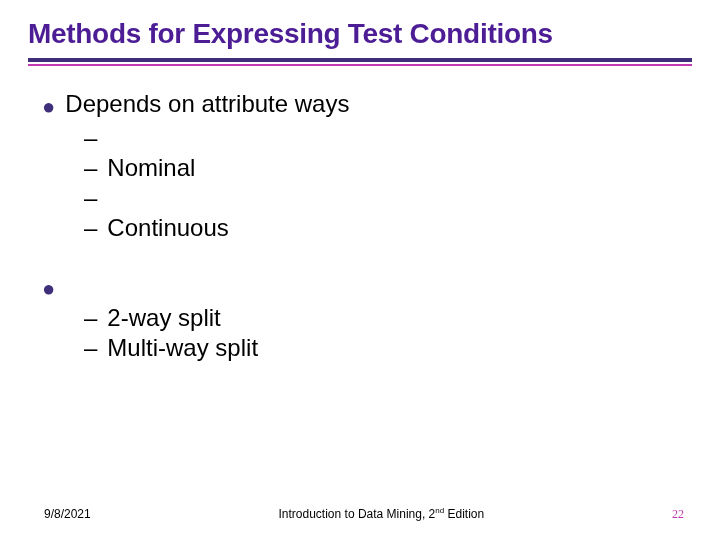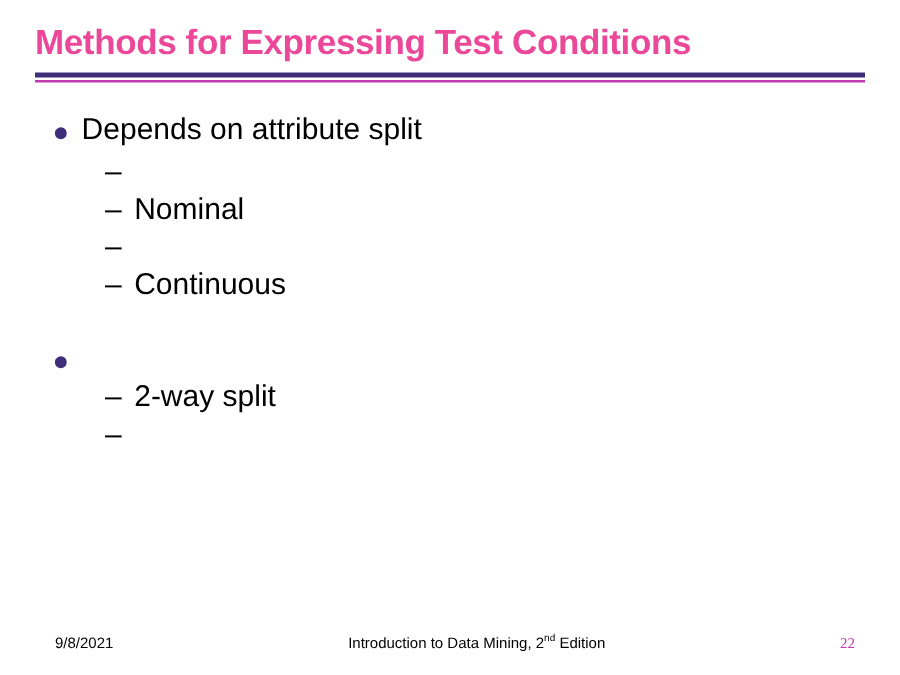--- a/index.html
+++ b/index.html
@@ -1,18 +1,18 @@
 <!DOCTYPE html>
 <html><head>
 <meta charset="utf-8">
 <style>
   * { margin: 0; padding: 0; box-sizing: border-box; }
   html, body { width: 720px; height: 540px; background: #fff; font-family: Arial, Helvetica, sans-serif; }
   .slide { width: 720px; height: 540px; position: relative; padding: 18px 28px 0 28px; }
-  .title { font-size: 28px; font-weight: bold; color: #ec4899; letter-spacing: -0.3px; }
+  .title { font-size: 28px; font-weight: bold; color: #4c1d95; letter-spacing: -0.3px; }
   .rule-wrap { margin-top: 8px; }
   .rule-top { height: 4px; background: #3f2e7a; }
   .rule-bot { height: 2px; background: #c23aaf; margin-top: 2px; }
   .content { padding: 24px 10px 0 14px; }
   .top-item { display: flex; align-items: baseline; font-size: 24px; color: #000; }
   .dot { color: #3f2e7a; font-size: 22px; line-height: 1; margin-right: 10px; position: relative; top: 2px; }
   .sublist { margin-top: 6px; margin-left: 42px; }
   .subitem { display: flex; align-items: baseline; font-size: 24px; color: #000; margin-top: 2px; }
   .dash { color: #000; margin-right: 10px; }
   .group2 { margin-top: 34px; }
@@ -30,21 +30,21 @@
 <div class="rule-wrap">
   <div class="rule-top"></div>
   <div class="rule-bot"></div>
 </div>
 
 <div class="content">
 
   <div class="group1">
     <div class="top-item">
       <span class="dot">●</span>
-      <span>Depends on attribute split</span>
+      <span>Depends on attribute ways</span>
     </div>
     <div class="sublist">
       <div class="subitem">
         <span class="dash">–</span>
       </div>
       <div class="subitem">
         <span class="dash">–</span>
         <span>Nominal</span>
       </div>
       <div class="subitem">
@@ -61,20 +61,21 @@
     <div class="top-item">
       <span class="dot">●</span>
     </div>
     <div class="sublist">
       <div class="subitem">
         <span class="dash">–</span>
         <span>2-way split</span>
       </div>
       <div class="subitem">
         <span class="dash">–</span>
+        <span>Multi-way split</span>
       </div>
     </div>
   </div>
 
 </div>
 
 <div class="footer">
   <div class="footer-left">9/8/2021</div>
   <div class="footer-center">
     <span>Introduction to Data Mining, 2</span><span class="sup">nd</span><span> Edition</span>

